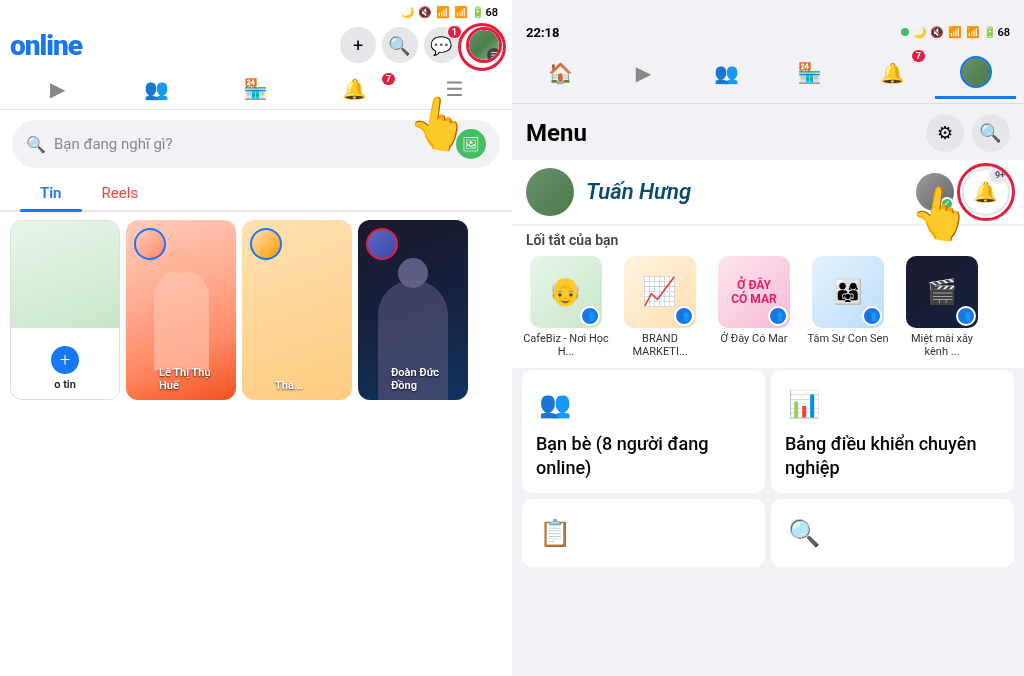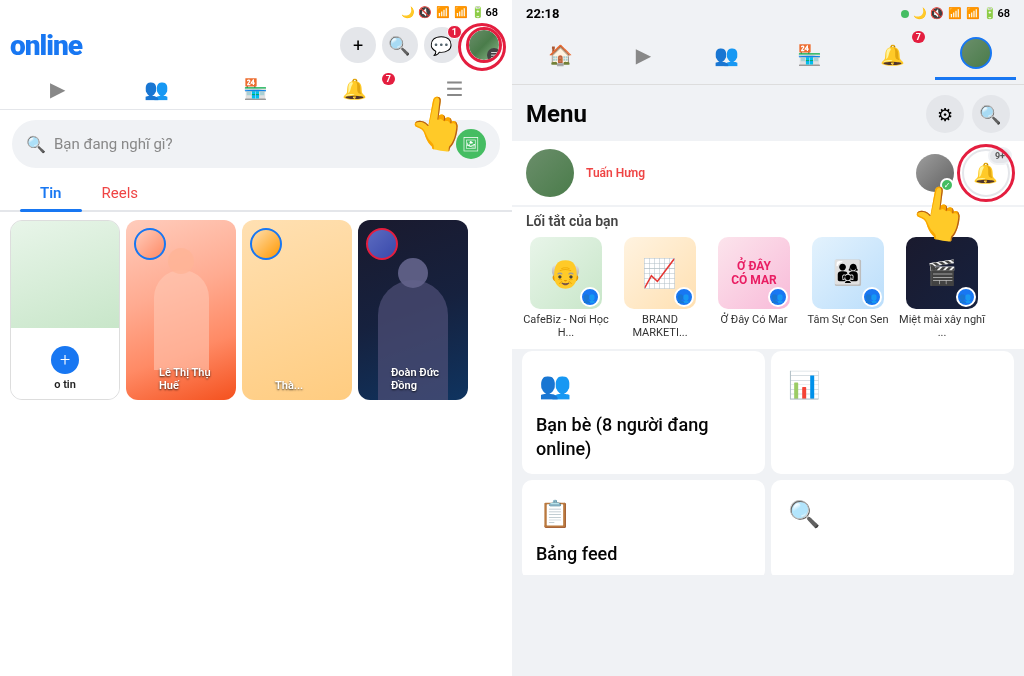--- a/index.html
+++ b/index.html
@@ -272,20 +272,21 @@
 
     
     .right-panel {
       width: 512px;
       height: 575px;
       background: #f0f2f5;
       display: flex;
       flex-direction: column;
       position: relative;
       overflow: hidden;
+      justify-content: flex-end;
     }
 
     .right-status-bar {
       display: flex;
       justify-content: space-between;
       align-items: center;
       padding: 6px 14px 4px;
       font-size: 12px;
       font-weight: 600;
       background: #f0f2f5;
@@ -359,23 +360,24 @@
     }
     .profile-avatar {
       width: 48px;
       height: 48px;
       border-radius: 50%;
       background: linear-gradient(135deg, #6b8e6b, #4a7c4a);
       margin-right: 12px;
       flex-shrink: 0;
     }
     .profile-name {
-      font-size: 12px;
+      font-size: 22px;
       font-weight: 600;
-      color: #ef4444;
+      color: #0c4a6e;
+      font-style: italic;
     }
     .profile-right {
       margin-left: auto;
       display: flex;
       gap: 8px;
       align-items: center;
     }
     .switch-avatar {
       width: 38px;
       height: 38px;
@@ -726,37 +728,38 @@
         </div>
         <span class="shortcut-label">Tâm Sự Con
 Sen</span>
       </div>
       <div class="shortcut-item">
         <div class="shortcut-img sc-5" style="display:flex;align-items:center;justify-content:center;">
           <div style="font-size:24px;color:#fff;">🎬</div>
           <div class="shortcut-badge">👥</div>
         </div>
         <span class="shortcut-label">Miệt mài
-xây nghĩ ...</span>
+xây kênh ...</span>
       </div>
     </div>
   </div>
 
   <div class="menu-grid">
     <div class="menu-card">
       <div class="menu-card-icon" style="color:#1877f2;">👥</div>
       <span class="menu-card-text">Bạn bè (8 người đang
 online)</span>
     </div>
     <div class="menu-card">
       <div class="menu-card-icon" style="color:#9c27b0;">📊</div>
+      <span class="menu-card-text">Bảng điều khiển
+chuyên nghiệp</span>
     </div>
     <div class="menu-card">
       <div class="menu-card-icon" style="color:#1877f2;">📋</div>
-      <span class="menu-card-text">Bảng feed</span>
     </div>
     <div class="menu-card">
       <div class="menu-card-icon" style="color:#1877f2;">🔍</div>
     </div>
   </div>
 
   <div class="hand-cursor" style="top:185px;right:52px;font-size:50px;">👆</div>
 </div>
 
 </body></html>

